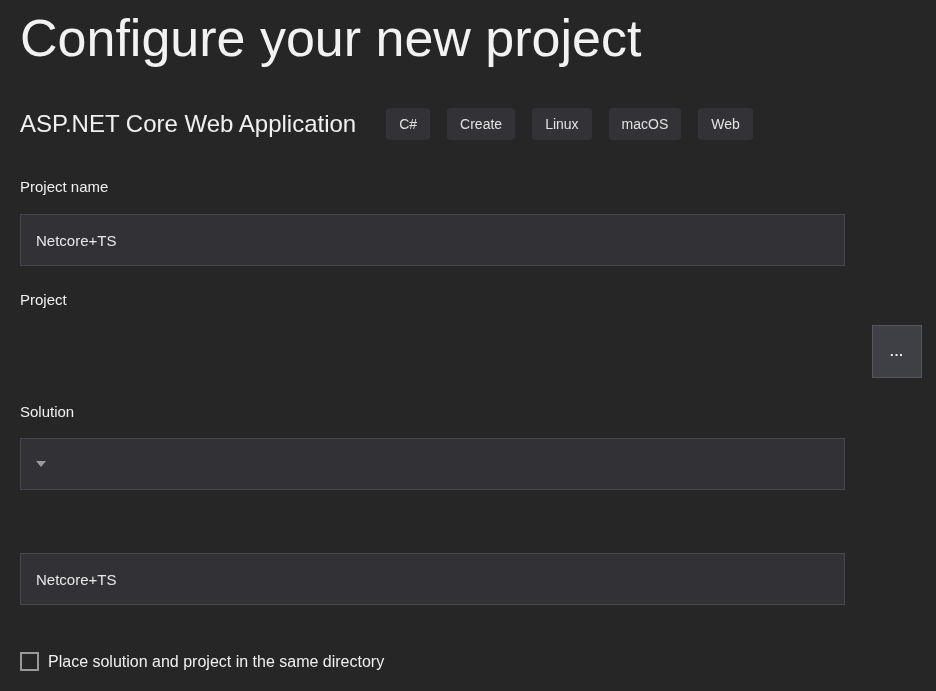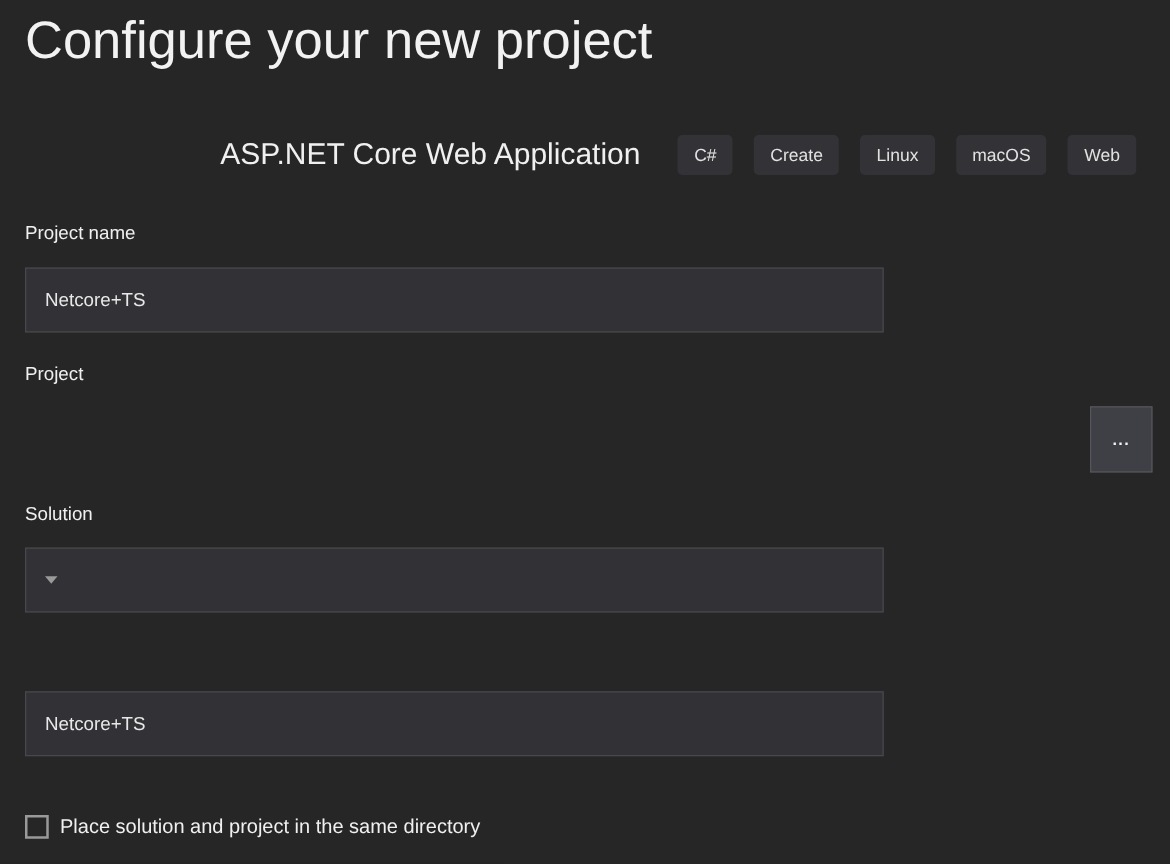--- a/index.html
+++ b/index.html
@@ -9,33 +9,32 @@
     position: relative;
     width: 936px;
     height: 691px;
     background: #262626;
     overflow: hidden;
   }
   .page-title {
     position: absolute;
     left: 20px;
     top: 8px;
-    font-size: 42px;
+    font-size: 52px;
     font-weight: 300;
     color: #f2f2f2;
     letter-spacing: 0px;
   }
   .template-row {
     position: absolute;
     left: 20px;
     top: 108px;
     right: 10px;
     display: flex;
     align-items: center;
-    justify-content: flex-end;
   }
   .template-name {
     font-size: 24px;
     font-weight: 300;
     color: #f0f0f0;
     margin-right: 30px;
     white-space: nowrap;
   }
   .tag {
     background: #333337;
@@ -48,21 +47,21 @@
   }
   .field-label {
     position: absolute;
     left: 20px;
     font-size: 15px;
     color: #f0f0f0;
   }
   .text-input, .combo {
     position: absolute;
     left: 20px;
-    width: 687px;
+    width: 825px;
     height: 52px;
     background: #323236;
     border: 1px solid #48484c;
     color: #e8e8e8;
     font-size: 15px;
     font-family: "Liberation Sans", "DejaVu Sans", sans-serif;
     padding-left: 15px;
   }
   .text-input { outline: none; }
   .combo {

